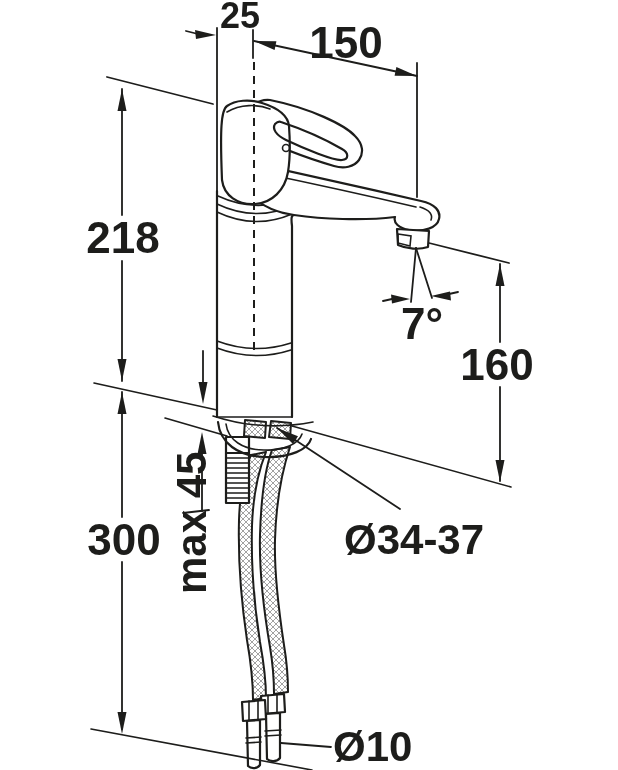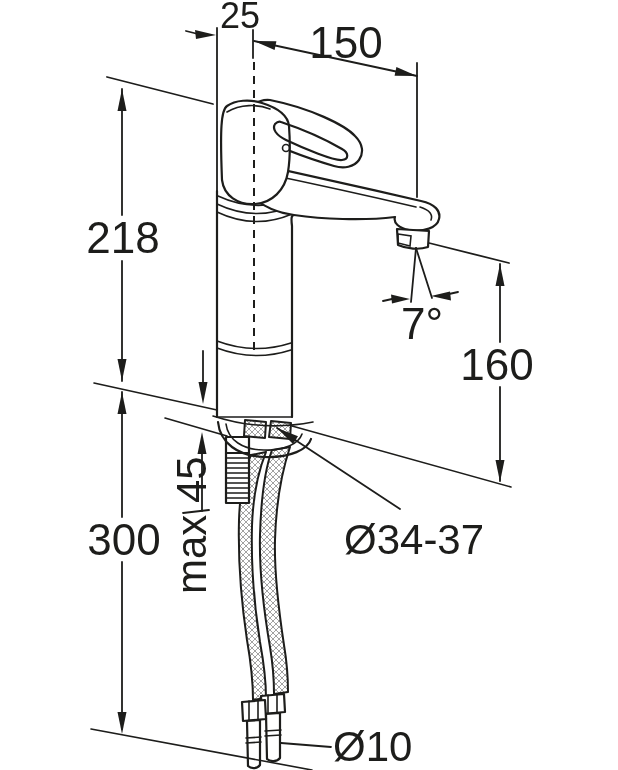--- a/index.html
+++ b/index.html
@@ -1,16 +1,16 @@
 <!DOCTYPE html>
 <html><head>
 <meta charset="utf-8">
 <style>
   html,body{margin:0;padding:0;background:#fff;}
-  .stage{width:618px;height:770px;position:relative;background:#fef9c3;overflow:hidden;}
+  .stage{width:618px;height:770px;position:relative;background:#fef9c3;overflow:hidden;font-weight:bold;}
   svg{display:block;}
   .obj{stroke:#1d1d1b;stroke-width:2.2;fill:none;stroke-linecap:round;stroke-linejoin:round;}
   .objfill{stroke:#1d1d1b;stroke-width:2.2;fill:#ffffff;stroke-linejoin:round;}
   .thin{stroke:#1d1d1b;stroke-width:1.6;fill:none;stroke-linecap:round;}
   .dim{stroke:#1d1d1b;stroke-width:1.8;fill:none;stroke-linecap:round;}
   .arrow{fill:#1d1d1b;stroke:none;}
   .center{stroke:#1d1d1b;stroke-width:2;fill:none;stroke-dasharray:8 6;}
   .hatchshape{stroke:#1d1d1b;stroke-width:2;stroke-linejoin:round;}
   text{font-family:"Liberation Sans", sans-serif;fill:#1d1d1b;}
   .dimtxt{font-size:44px;}

